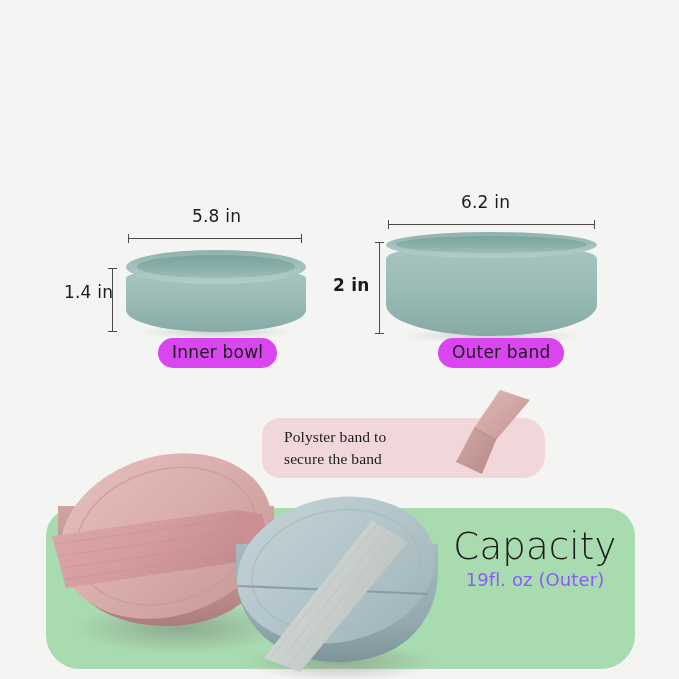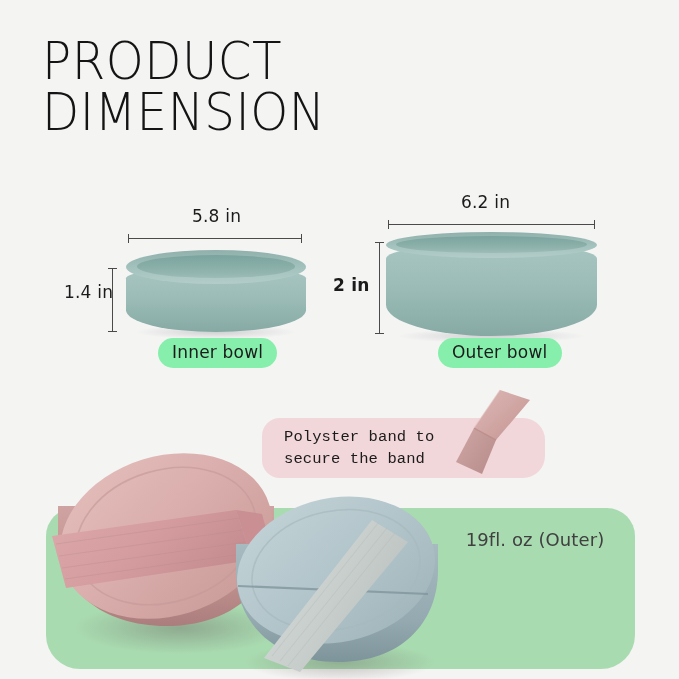--- a/index.html
+++ b/index.html
@@ -120,21 +120,21 @@
     left: 6%; right: 6%;
     bottom: -7px;
     height: 14px;
     border-radius: 50%;
     background: radial-gradient(ellipse at 50% 50%, rgba(120,130,128,0.30) 0%, rgba(120,130,128,0.0) 72%);
   }
 
   
   .chip {
     position: absolute;
-    background: #86efac;
+    background: #d946ef;
     border-radius: 999px;
     padding: 4px 14px 6px;
     font-family: "DejaVu Sans", sans-serif;
     font-size: 17px;
     font-weight: 400;
     color: #1b1b1b;
     white-space: nowrap;
     letter-spacing: 0.2px;
   }
 
@@ -145,21 +145,21 @@
     top: 418px;
     width: 283px;
     height: 60px;
     background: #f1d6da;
     border-radius: 18px 22px 22px 18px;
   }
   .callout-pink .ctext {
     position: absolute;
     left: 22px;
     top: 8px;
-    font-family: Liberation Mono, monospace;
+    font-family: Liberation Serif, serif;
     font-size: 15.5px;
     line-height: 1.42;
     color: #1b1b1b;
     letter-spacing: 0.1px;
     white-space: nowrap;
   }
 
   
   .band-art {
     position: absolute;
@@ -194,36 +194,32 @@
     font-size: 37px;
     line-height: 1.08;
     color: #1b1b1b;
     letter-spacing: 0.2px;
   }
   .capacity-line {
     font-family: "DejaVu Sans", sans-serif;
     font-weight: 400;
     font-size: 18px;
     line-height: 1.42;
-    color: #404040;
+    color: #8b5cf6;
     letter-spacing: 0.1px;
   }
 
   
   .photo-bowl { position: absolute; }
 </style>
 </head>
 <body>
 
 <div id="infographic">
 
-  <div class="title-block">
-    <div class="title-line">PRODUCT</div>
-    <div class="title-line">DIMENSION</div>
-  </div>
 
   <div class="dim-stage">
 
     <div>
 
       <div class="dim-label" style="left:192px; top:34px;">5.8 in</div>
       <div class="hline" style="left:128px; top:66px; width:174px;"></div>
 
       <div class="dim-label" style="left:64px; top:110px;">1.4 in</div>
       <div class="vline" style="left:112px; top:96px; height:64px;"></div>
@@ -246,21 +242,21 @@
       <div class="dim-label" style="left:333px; top:103px;font-weight:bold;">2 in</div>
       <div class="vline" style="left:379px; top:70px; height:92px;"></div>
 
       <div class="bowl" style="left:386px; top:60px; width:211px; height:104px;">
         <div class="shadow"></div>
         <div class="body" style="height:92px;"></div>
         <div class="rim" style="height:26px;"></div>
         <div class="cavity" style="left:10px; top:4px; width:191px; height:17px;"></div>
       </div>
 
-      <div class="chip" style="left:438px; top:166px;">Outer bowl</div>
+      <div class="chip" style="left:438px; top:166px;">Outer band</div>
     </div>
   </div>
 
   <div class="panel-green"></div>
 
   <svg class="photo-bowl" style="left:40px; top:440px; width:270px; height:215px;" viewBox="0 0 270 215">
     <defs>
       <linearGradient id="pinkTop" x1="0.15" y1="0" x2="0.85" y2="1">
         <stop offset="0%" stop-color="#e3bdbb"></stop>
         <stop offset="48%" stop-color="#d9adab"></stop>
@@ -364,16 +360,17 @@
 
     <path d="M70 2 L100 12 L66 52 L44 40 Z" fill="url(#bandGrad)"></path>
 
     <path d="M44 40 L66 52 L52 86 L26 74 Z" fill="url(#bandGrad2)"></path>
 
     <path d="M44 40 L66 52" stroke="#b3837f" stroke-width="1.4" opacity="0.7" fill="none"></path>
     <path d="M70 2 L44 40" stroke="#e6c6c3" stroke-width="1.2" opacity="0.6" fill="none"></path>
   </svg>
 
   <div class="capacity-block">
+    <div class="capacity-title">Capacity</div>
     <div class="capacity-line">19fl. oz (Outer)</div>
   </div>
 
 </div>
 
 </body></html>

